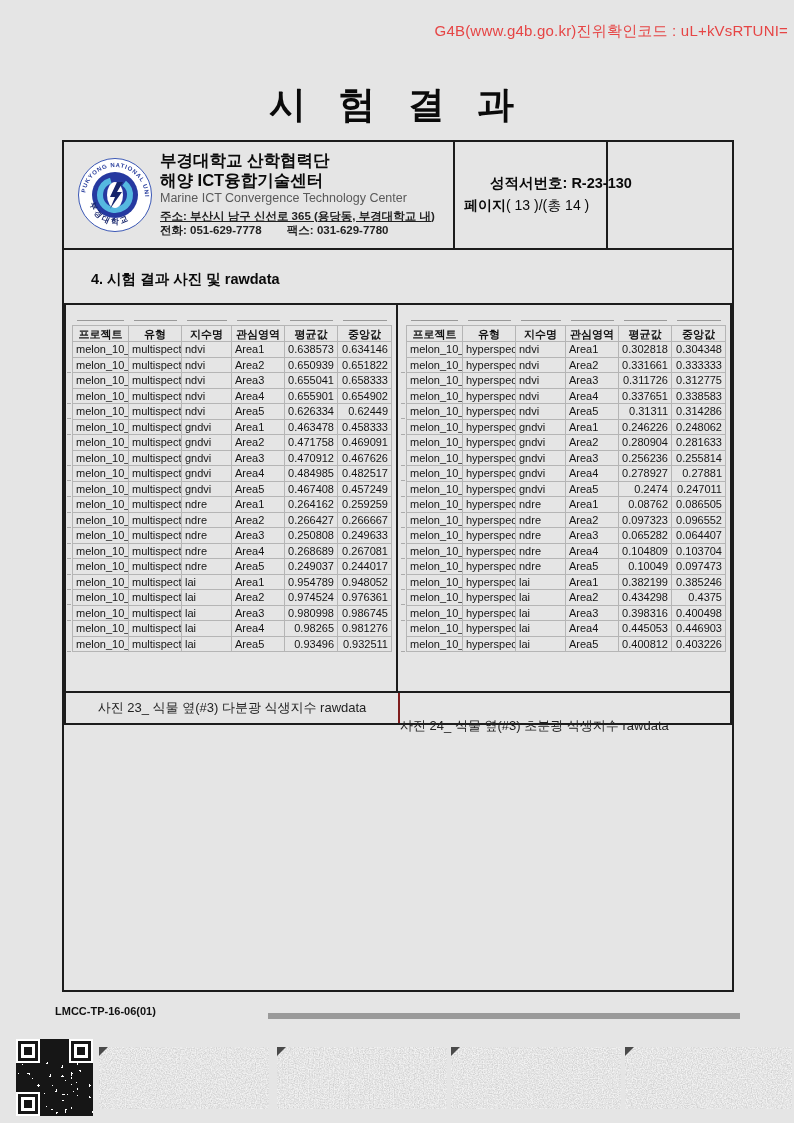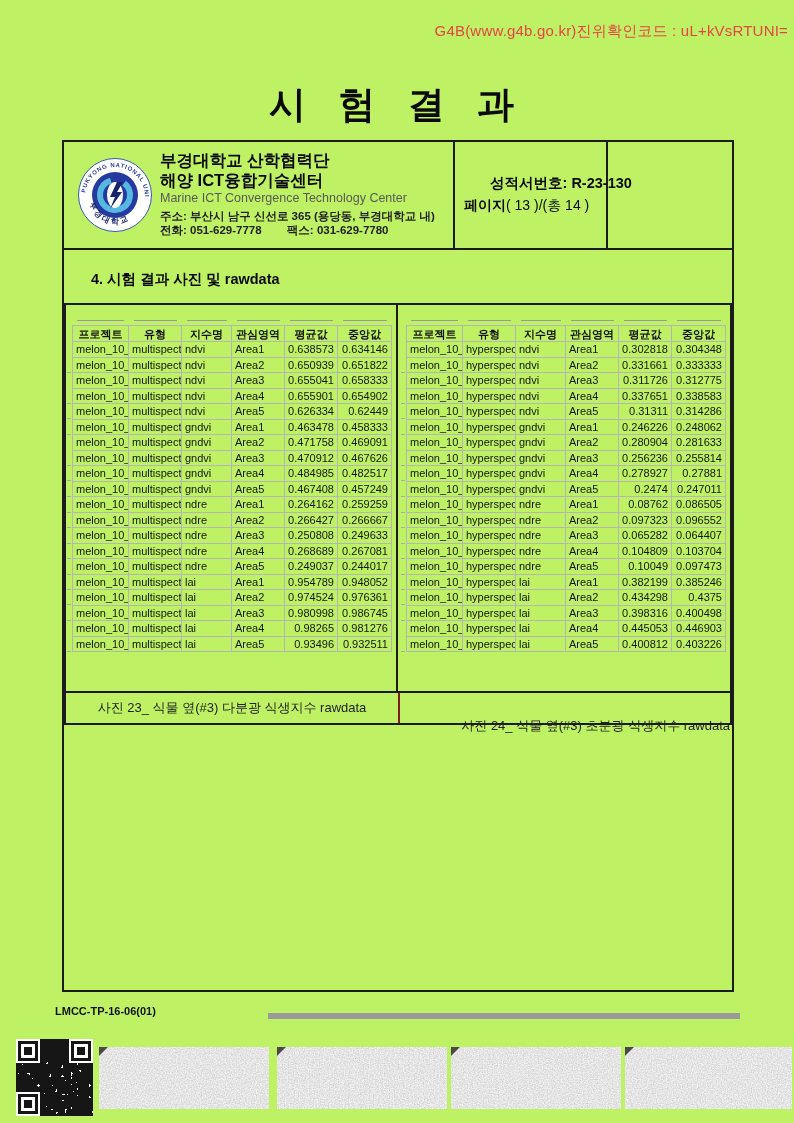--- a/index.html
+++ b/index.html
@@ -1,51 +1,51 @@
 <!DOCTYPE html>
 <html><head>
 <meta charset="utf-8">
 <style>
   html,body{margin:0;padding:0;background:#fff;}
-  .page{position:relative;width:794px;height:1123px;background:#bef264;overflow:hidden;
+  .page{position:relative;width:794px;height:1123px;background:#e5e5e5;overflow:hidden;
         font-family:"Liberation Sans","DejaVu Sans",sans-serif;color:#111;}
 
   .verify{position:absolute;top:22px;right:6px;font-size:15px;color:#e64545;letter-spacing:0.2px;}
 
   .doc-title{position:absolute;top:80px;left:0;width:100%;text-align:center;
              font-size:37px;font-weight:bold;color:#0a0a0a;letter-spacing:11px;}
 
   .mainbox{position:absolute;left:62px;top:140px;width:672px;height:852px;
            border:2px solid #1c1c1c;box-sizing:border-box;}
 
   
   .headrow{position:absolute;left:0;top:0;width:100%;height:108px;border-bottom:2px solid #1c1c1c;box-sizing:border-box;}
   .hcell-org{position:absolute;left:0;top:0;width:391px;height:100%;border-right:2px solid #1c1c1c;box-sizing:border-box;}
   .hcell-rep{position:absolute;left:391px;top:0;width:153px;height:100%;border-right:2px solid #1c1c1c;box-sizing:border-box;}
   .hcell-empty{position:absolute;left:544px;top:0;right:0;height:100%;}
   .logo{position:absolute;left:13px;top:15px;width:76px;height:76px;}
   .orgtext{position:absolute;left:96px;top:8px;width:300px;line-height:1.22;}
   .org1,.org2{font-size:16.5px;font-weight:bold;color:#0a0a0a;}
   .orgen{font-size:12.5px;color:#595959;margin-top:1px;}
-  .orgaddr{font-size:11.5px;font-weight:bold;color:#222;margin-top:2px;}
+  .orgaddr{font-size:11.5px;font-weight:bold;color:#222;margin-top:2px;text-decoration:underline;}
   .orgtel{font-size:11.5px;font-weight:bold;color:#222;}
   .orgtel .fax{margin-left:22px;}
   .repno{position:absolute;left:9px;top:32px;font-size:14.5px;font-weight:bold;color:#0a0a0a;white-space:nowrap;margin-left:26px;}
   .reppage{position:absolute;left:9px;top:55px;font-size:14px;color:#0a0a0a;white-space:nowrap;}
   .reppage .lbl{font-weight:bold;}
 
   .section-heading{position:absolute;left:8px;top:128px;font-size:14.5px;font-weight:bold;color:#0a0a0a;margin-left:19px;}
 
   
   .tablebox{position:absolute;left:0px;top:161px;width:668px;height:422px;border:2px solid #1c1c1c;box-sizing:border-box;}
   .colL{position:absolute;left:0;top:0;width:332px;height:388px;border-right:2px solid #1c1c1c;box-sizing:border-box;}
   .colR{position:absolute;left:334px;top:0;width:330px;height:388px;}
   .caprow{position:absolute;left:0;bottom:0;width:100%;height:32px;border-top:2px solid #1c1c1c;box-sizing:border-box;display:flex;}
   .capL{width:334px;border-right:2px solid #7f1d1d;box-sizing:border-box;display:flex;align-items:center;justify-content:center;}
-  .capR{flex:1;display:flex;align-items:center;justify-content:flex-end;margin-top:33px;}
+  .capR{flex:1;display:flex;align-items:center;justify-content:flex-start;margin-top:33px;}
   .caption{font-size:13px;color:#222;white-space:nowrap;}
 
   
   .sheet{position:absolute;left:6px;top:10px;width:324px;font-size:11px;color:#141414;}
   .gutter{position:absolute;left:-5px;top:27px;width:4px;height:310px;
           background:repeating-linear-gradient(to bottom,transparent 0,transparent 14.5px,#aaa 14.5px,#aaa 15.5px);}
   .partial{display:flex;height:6px;margin-bottom:4px;}
   .partial i{display:block;height:100%;box-sizing:border-box;border-bottom:1px solid #999;margin:0 5px;}
   .pw0{width:47px}.pw1{width:43px}.pw2{width:40px}.pw3{width:43px}.pw4{width:43px}.pw5{width:44px}
   .shead{display:flex;height:17px;line-height:16px;}

